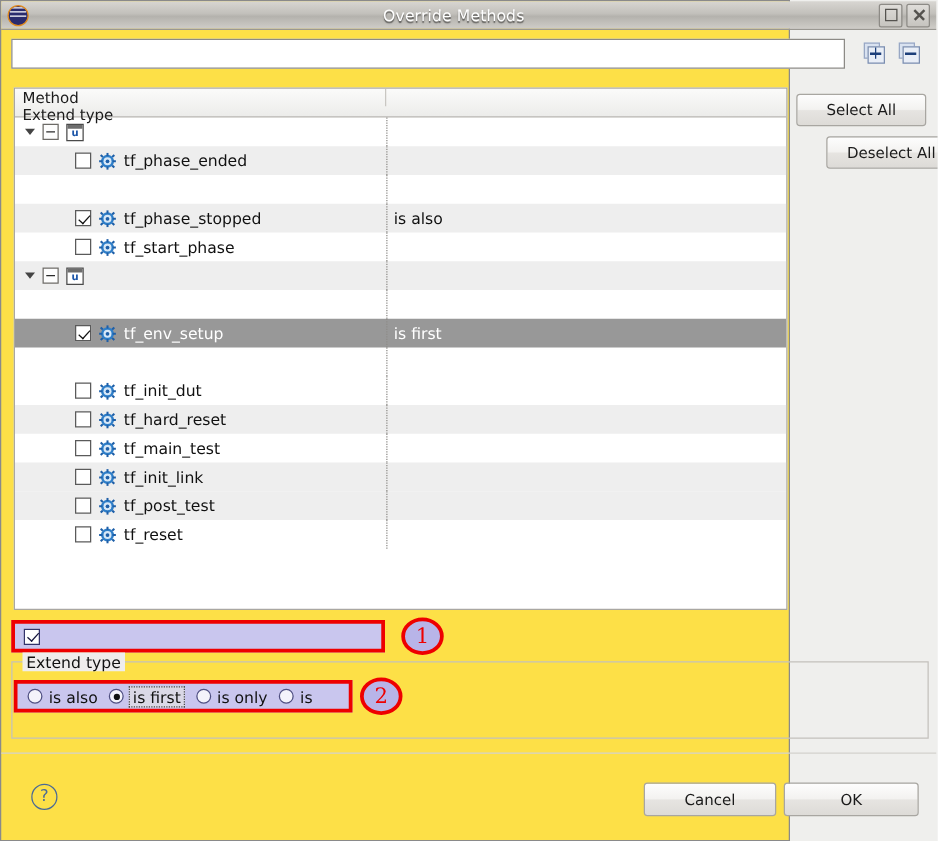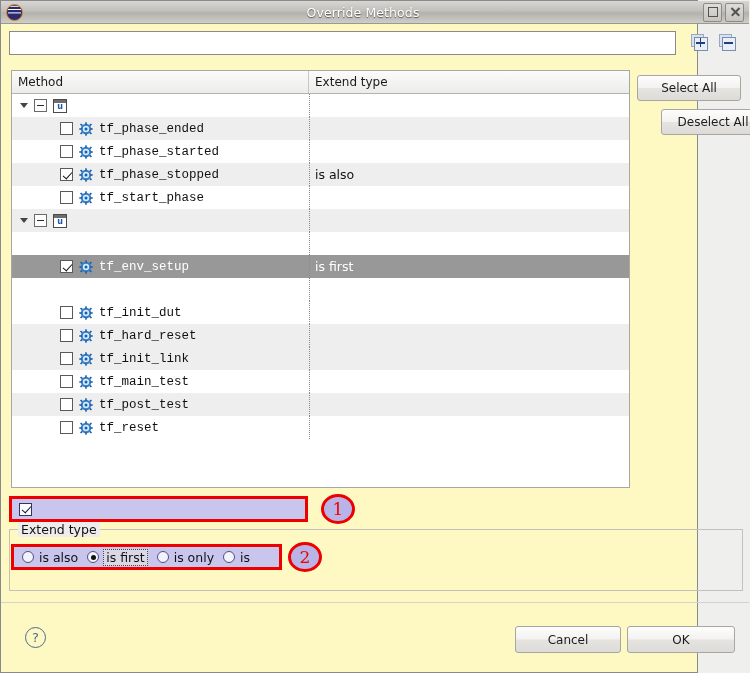--- a/index.html
+++ b/index.html
@@ -5,22 +5,22 @@
   html, body {
     margin: 0; padding: 0;
     width: 750px; height: 673px;
     overflow: hidden;
     font-family: "DejaVu Sans", sans-serif;
     font-size: 12px;
     background: #efefed;
   }
   #app {
     position: relative;
-    width: 698px; height: 673px;
-    background: #fef9c3;
+    width: 632px; height: 673px;
+    background: #fde047;
     box-sizing: border-box;
     border: 1px solid #8a8a8a;
     padding-left: 24px;
   }
 
   
   .titlebar {
     position: absolute; left: 0; top: 0; width: 748px; height: 22px;
     background: linear-gradient(to bottom, #d8d6d2 0%, #c2c0bb 45%, #b4b2ad 55%, #cfcdc8 100%);
     border-bottom: 1px solid #9a9892;
@@ -99,20 +99,21 @@
     position: absolute; left: 10px; top: 69px; width: 619px; height: 418px;
     border: 1px solid #a9a7a2;
     background: #ffffff;
     box-sizing: border-box;
     overflow: hidden;
   }
   .tree-head {
     display: flex; height: 22px;
     background: linear-gradient(to bottom,#fbfbfa,#ececea);
     border-bottom: 1px solid #b5b3ae;
+    flex-direction: column;
   }
   .th {
     display: flex; align-items: center;
     font-size: 12px; color: #1b1b1b;
     padding-left: 6px; box-sizing: border-box; height: 100%;
   }
   .th.method { width: 297px; border-right: 1px solid #c9c7c2; }
   .th.extend { flex: 1; }
   .tree-body { height: 394px; position: relative; }
   .row {
@@ -179,21 +180,21 @@
     position: absolute; left: 3.5px; top: 0.5px;
     width: 4px; height: 8px;
     border: solid #111; border-width: 0 1.8px 1.8px 0;
     transform: rotate(42deg);
   }
   .gear {
     width: 14px; height: 14px; margin-left: 6px; flex: none;
     position: relative;
   }
   .gear svg { display: block; }
-  .node-label { margin-left: 6px; font-family: Liberation Mono, monospace; }
+  .node-label { margin-left: 6px; }
 
   
   .btn {
     box-sizing: border-box;
     background: linear-gradient(to bottom,#fdfdfd 0%,#f3f2f0 48%,#e6e4e1 52%,#dddbd7 100%);
     border: 1px solid #a8a6a1; border-radius: 3px;
     font-family: "DejaVu Sans", sans-serif; font-size: 12px; color: #1b1b1b;
     display: flex; align-items: center; justify-content: center;
   }
   .btn-select-all { position: absolute; left: 636px; top: 74px; width: 104px; height: 26px; }
@@ -348,41 +349,20 @@
                   <rect x="10.8" y="10.0" width="1.6" height="2.4" transform="rotate(-45 11.6 11.2)"></rect>
                 </g>
               </svg>
             </div>
             <span class="node-label">tf_phase_ended</span>
           </div>
           <div class="cell-extend"></div>
           <div class="vdiv"></div>
         </div>
         <div class="row">
-          <div class="cell-method">
-            <div class="chk"></div>
-            <div class="gear">
-              <svg width="14" height="14" viewBox="0 0 14 14">
-                <g fill="#1e5fa8">
-                  <circle cx="7" cy="7" r="5.2" fill="#2f7fc9"></circle>
-                  <circle cx="7" cy="7" r="3.2" fill="#d8e8f7"></circle>
-                  <circle cx="7" cy="7" r="1.5" fill="#1e5fa8"></circle>
-                  <rect x="6.2" y="0.3" width="1.6" height="2.6"></rect>
-                  <rect x="6.2" y="11.1" width="1.6" height="2.6"></rect>
-                  <rect x="0.3" y="6.2" width="2.6" height="1.6"></rect>
-                  <rect x="11.1" y="6.2" width="2.6" height="1.6"></rect>
-                  <rect x="1.6" y="1.6" width="1.6" height="2.4" transform="rotate(-45 2.4 2.8)"></rect>
-                  <rect x="10.8" y="1.6" width="1.6" height="2.4" transform="rotate(45 11.6 2.8)"></rect>
-                  <rect x="1.6" y="10.0" width="1.6" height="2.4" transform="rotate(45 2.4 11.2)"></rect>
-                  <rect x="10.8" y="10.0" width="1.6" height="2.4" transform="rotate(-45 11.6 11.2)"></rect>
-                </g>
-              </svg>
-            </div>
-            <span class="node-label">tf_phase_started</span>
-          </div>
           <div class="cell-extend"></div>
           <div class="vdiv"></div>
         </div>
         <div class="row alt">
           <div class="cell-method">
             <div class="chk on"></div>
             <div class="gear">
               <svg width="14" height="14" viewBox="0 0 14 14">
                 <g fill="#1e5fa8">
                   <circle cx="7" cy="7" r="5.2" fill="#2f7fc9"></circle>
@@ -518,20 +498,45 @@
                   <rect x="1.6" y="10.0" width="1.6" height="2.4" transform="rotate(45 2.4 11.2)"></rect>
                   <rect x="10.8" y="10.0" width="1.6" height="2.4" transform="rotate(-45 11.6 11.2)"></rect>
                 </g>
               </svg>
             </div>
             <span class="node-label">tf_hard_reset</span>
           </div>
           <div class="cell-extend"></div>
           <div class="vdiv"></div>
         </div>
+        <div class="row">
+          <div class="cell-method">
+            <div class="chk"></div>
+            <div class="gear">
+              <svg width="14" height="14" viewBox="0 0 14 14">
+                <g fill="#1e5fa8">
+                  <circle cx="7" cy="7" r="5.2" fill="#2f7fc9"></circle>
+                  <circle cx="7" cy="7" r="3.2" fill="#d8e8f7"></circle>
+                  <circle cx="7" cy="7" r="1.5" fill="#1e5fa8"></circle>
+                  <rect x="6.2" y="0.3" width="1.6" height="2.6"></rect>
+                  <rect x="6.2" y="11.1" width="1.6" height="2.6"></rect>
+                  <rect x="0.3" y="6.2" width="2.6" height="1.6"></rect>
+                  <rect x="11.1" y="6.2" width="2.6" height="1.6"></rect>
+                  <rect x="1.6" y="1.6" width="1.6" height="2.4" transform="rotate(-45 2.4 2.8)"></rect>
+                  <rect x="10.8" y="1.6" width="1.6" height="2.4" transform="rotate(45 11.6 2.8)"></rect>
+                  <rect x="1.6" y="10.0" width="1.6" height="2.4" transform="rotate(45 2.4 11.2)"></rect>
+                  <rect x="10.8" y="10.0" width="1.6" height="2.4" transform="rotate(-45 11.6 11.2)"></rect>
+                </g>
+              </svg>
+            </div>
+            <span class="node-label">tf_main_test</span>
+          </div>
+          <div class="cell-extend"></div>
+          <div class="vdiv"></div>
+        </div>
         <div class="row alt">
           <div class="cell-method">
             <div class="chk"></div>
             <div class="gear">
               <svg width="14" height="14" viewBox="0 0 14 14">
                 <g fill="#1e5fa8">
                   <circle cx="7" cy="7" r="5.2" fill="#2f7fc9"></circle>
                   <circle cx="7" cy="7" r="3.2" fill="#d8e8f7"></circle>
                   <circle cx="7" cy="7" r="1.5" fill="#1e5fa8"></circle>
                   <rect x="6.2" y="0.3" width="1.6" height="2.6"></rect>
@@ -539,45 +544,20 @@
                   <rect x="0.3" y="6.2" width="2.6" height="1.6"></rect>
                   <rect x="11.1" y="6.2" width="2.6" height="1.6"></rect>
                   <rect x="1.6" y="1.6" width="1.6" height="2.4" transform="rotate(-45 2.4 2.8)"></rect>
                   <rect x="10.8" y="1.6" width="1.6" height="2.4" transform="rotate(45 11.6 2.8)"></rect>
                   <rect x="1.6" y="10.0" width="1.6" height="2.4" transform="rotate(45 2.4 11.2)"></rect>
                   <rect x="10.8" y="10.0" width="1.6" height="2.4" transform="rotate(-45 11.6 11.2)"></rect>
                 </g>
               </svg>
             </div>
             <span class="node-label">tf_init_link</span>
-          </div>
-          <div class="cell-extend"></div>
-          <div class="vdiv"></div>
-        </div>
-        <div class="row">
-          <div class="cell-method">
-            <div class="chk"></div>
-            <div class="gear">
-              <svg width="14" height="14" viewBox="0 0 14 14">
-                <g fill="#1e5fa8">
-                  <circle cx="7" cy="7" r="5.2" fill="#2f7fc9"></circle>
-                  <circle cx="7" cy="7" r="3.2" fill="#d8e8f7"></circle>
-                  <circle cx="7" cy="7" r="1.5" fill="#1e5fa8"></circle>
-                  <rect x="6.2" y="0.3" width="1.6" height="2.6"></rect>
-                  <rect x="6.2" y="11.1" width="1.6" height="2.6"></rect>
-                  <rect x="0.3" y="6.2" width="2.6" height="1.6"></rect>
-                  <rect x="11.1" y="6.2" width="2.6" height="1.6"></rect>
-                  <rect x="1.6" y="1.6" width="1.6" height="2.4" transform="rotate(-45 2.4 2.8)"></rect>
-                  <rect x="10.8" y="1.6" width="1.6" height="2.4" transform="rotate(45 11.6 2.8)"></rect>
-                  <rect x="1.6" y="10.0" width="1.6" height="2.4" transform="rotate(45 2.4 11.2)"></rect>
-                  <rect x="10.8" y="10.0" width="1.6" height="2.4" transform="rotate(-45 11.6 11.2)"></rect>
-                </g>
-              </svg>
-            </div>
-            <span class="node-label">tf_main_test</span>
           </div>
           <div class="cell-extend"></div>
           <div class="vdiv"></div>
         </div>
         <div class="row alt">
           <div class="cell-method">
             <div class="chk"></div>
             <div class="gear">
               <svg width="14" height="14" viewBox="0 0 14 14">
                 <g fill="#1e5fa8">

